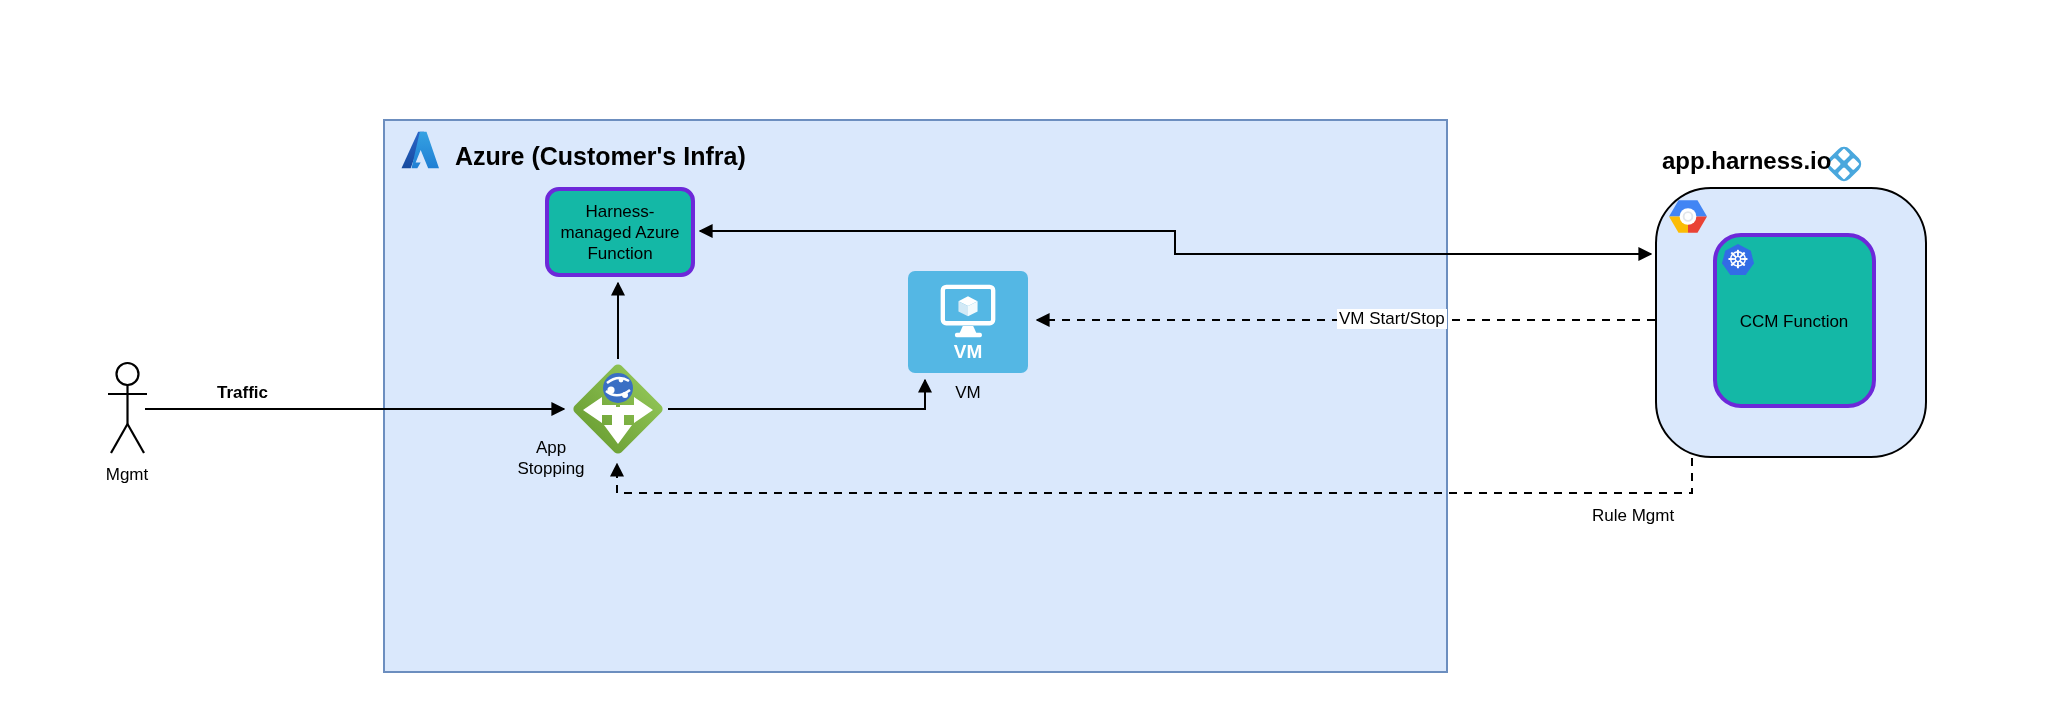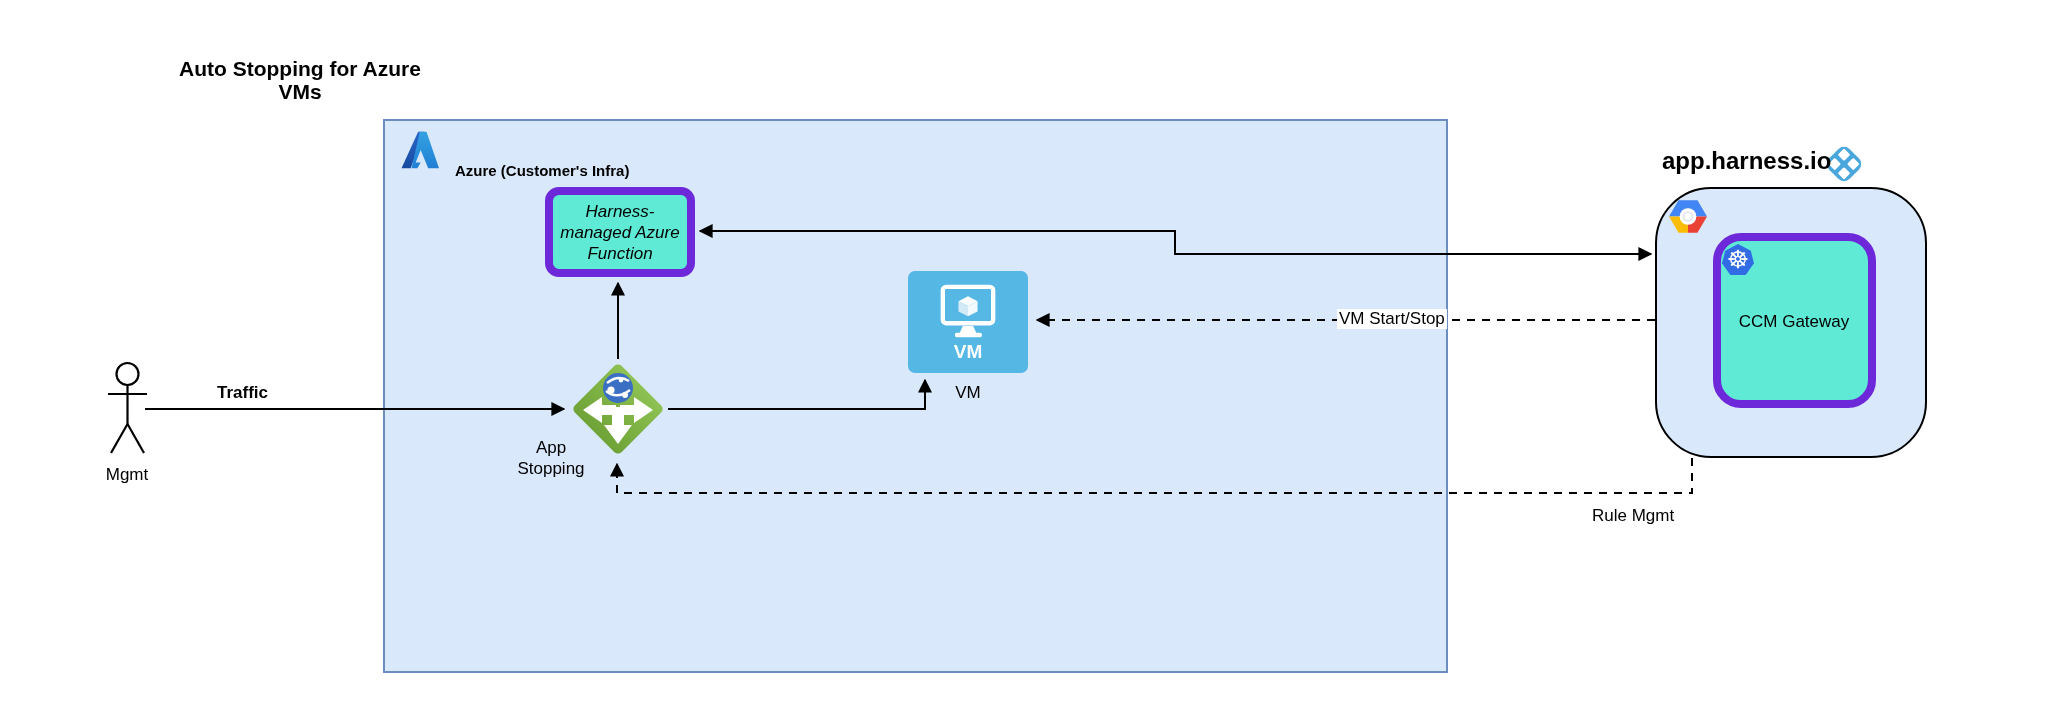--- a/index.html
+++ b/index.html
@@ -4,58 +4,56 @@
 <style>
   html,body{margin:0;padding:0;background:#fff;}
   .canvas{position:relative;width:2066px;height:728px;background:#ffffff;
           font-family:"Liberation Sans",sans-serif;color:#000;overflow:hidden;}
   .abs{position:absolute;}
   .pre{white-space:pre-line;}
   .lbl{position:absolute;font-size:17px;line-height:21px;z-index:30;}
   .ctr{text-align:center;}
   .bold{font-weight:bold;}
   .container-box{position:absolute;box-sizing:border-box;z-index:1;}
-  .node-box{position:absolute;box-sizing:border-box;background:#5eead4;border:8px solid #6d28d9;
-            display:flex;align-items:center;justify-content:center;z-index:10;font-style:italic;}
+  .node-box{position:absolute;box-sizing:border-box;background:#14b8a6;border:4px solid #6d28d9;
+            display:flex;align-items:center;justify-content:center;z-index:10;}
   .icon{z-index:12;}
   svg.connectors{position:absolute;left:0;top:0;z-index:20;pointer-events:none;}
   .edge-label{position:absolute;font-size:17px;z-index:30;}
   .k8s-badge{position:absolute;display:flex;align-items:center;justify-content:center;
              clip-path:polygon(50% 0%,90% 22%,100% 62%,74% 100%,26% 100%,0% 62%,10% 22%);
              font-size:25px;line-height:1;color:#fff;z-index:13;}
   .vm-node{position:absolute;display:flex;flex-direction:column;align-items:center;
            border-radius:7px;z-index:10;}
   .vm-node .vm-text{font-size:19px;font-weight:bold;color:#fff;margin-top:1px;}
 </style>
 </head>
 <body>
 
 <div class="canvas">
 
-  <div class="abs pre ctr bold" style="left:150px;top:57px;width:300px;font-size:21px;line-height:23px;z-index:30;">Auto Stopping for Azure
-VMs</div>
 
   <div class="container-box" style="left: 383px; top: 119px; width: 1065px; height: 554px; border: 2px solid rgb(108, 142, 191); background: rgb(218, 232, 252);"></div>
 
   <svg class="abs icon" style="left:399px;top:130px;" width="40" height="40" viewBox="0 0 96 96">
     <defs>
       <linearGradient id="azL" x1="0" y1="0" x2="0" y2="1">
         <stop offset="0" stop-color="#2b66c9"></stop>
           <stop offset="1" stop-color="#164a9e"></stop>
       </linearGradient>
       <linearGradient id="azR" x1="0" y1="0" x2="0" y2="1">
         <stop offset="0" stop-color="#35a2e2"></stop>
         <stop offset="1" stop-color="#1f7fd4"></stop>
       </linearGradient>
     </defs>
     <polygon points="46,4 60,4 28,92 6,92" fill="url(#azL)"></polygon>
     <polygon points="50,4 66,4 96,92 70,92 52,48 40,78 52,78 44,92 30,92" fill="url(#azR)"></polygon>
   </svg>
 
-  <div class="lbl bold" style="left:455px;top:160px;font-size:15px;">Azure (Customer's Infra)</div>
+  <div class="lbl bold" style="left:455px;top:146px;font-size:25px;">Azure (Customer's Infra)</div>
 
   <div class="node-box ctr pre" style="left:545px;top:187px;width:150px;height:90px;border-radius:14px;font-size:17px;line-height:21px;">Harness-
 managed Azure
 Function</div>
 
   <div class="vm-node" style="left:908px;top:271px;width:120px;height:102px;background:#54b7e4;">
     <svg width="66" height="56" viewBox="0 0 76 64" style="margin-top:13px;">
       <rect x="9" y="3" width="58" height="42" rx="4" fill="none" stroke="#fff" stroke-width="5"></rect>
       <polygon points="38,14 49,19.5 38,25 27,19.5" fill="#ffffff"></polygon>
       <polygon points="27,19.5 38,25 38,37 27,31.5" fill="#d2e9f6"></polygon>
@@ -114,21 +112,21 @@
   <svg class="abs icon" style="left:1669px;top:200px;" width="38" height="33" viewBox="0 0 40 34">
     <polygon points="0,17 10,0 30,0 40,17" fill="#4285f4"></polygon>
     <polygon points="40,17 30,34 20,34 20,17" fill="#ea4335"></polygon>
     <polygon points="0,17 20,17 20,34 10,34" fill="#fbbc05"></polygon>
     <circle cx="20" cy="17" r="8.8" fill="#fff"></circle>
     <circle cx="20" cy="17" r="4.6" fill="none" stroke="#e3e6ea" stroke-width="2"></circle>
   </svg>
 
   <div class="node-box" style="left:1713px;top:233px;width:163px;height:175px;border-radius:28px;"></div>
   <div class="k8s-badge" style="left:1722px;top:244px;width:32px;height:31px;background:#326ce5;">☸</div>
-  <div class="lbl ctr" style="left:1714px;top:311px;width:160px;">CCM Gateway</div>
+  <div class="lbl ctr" style="left:1714px;top:311px;width:160px;">CCM Function</div>
 
   <svg class="connectors" width="2066" height="728" viewBox="0 0 2066 728">
     <defs>
       <marker id="arrow" viewBox="0 0 10 10" refX="9" refY="5" markerWidth="7" markerHeight="7" orient="auto-start-reverse">
         <path d="M0 0 L10 5 L0 10 Z" fill="#000"></path>
       </marker>
     </defs>
 
     <line x1="145" y1="409" x2="564" y2="409" stroke="#000" stroke-width="2" marker-end="url(#arrow)"></line>
 

